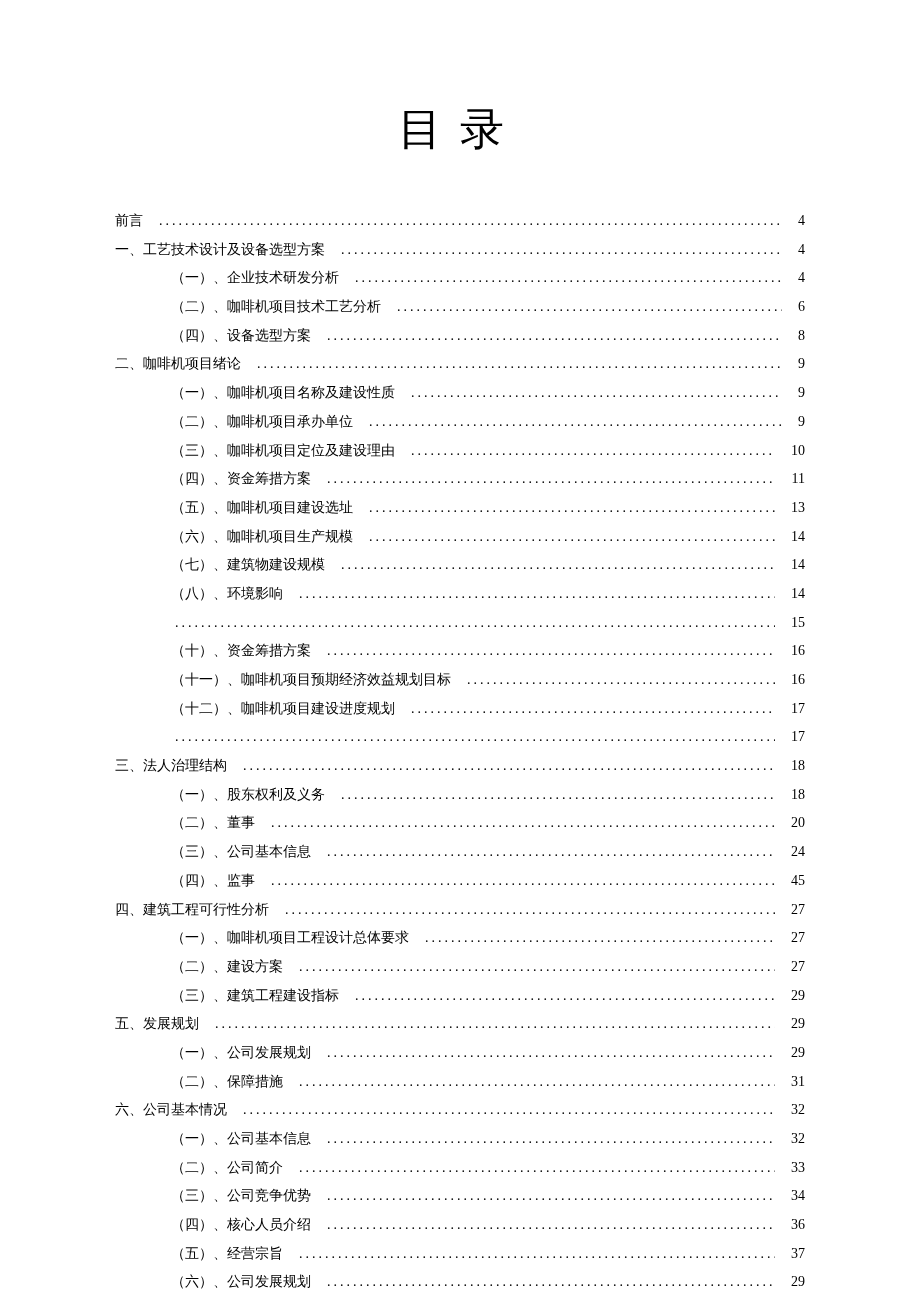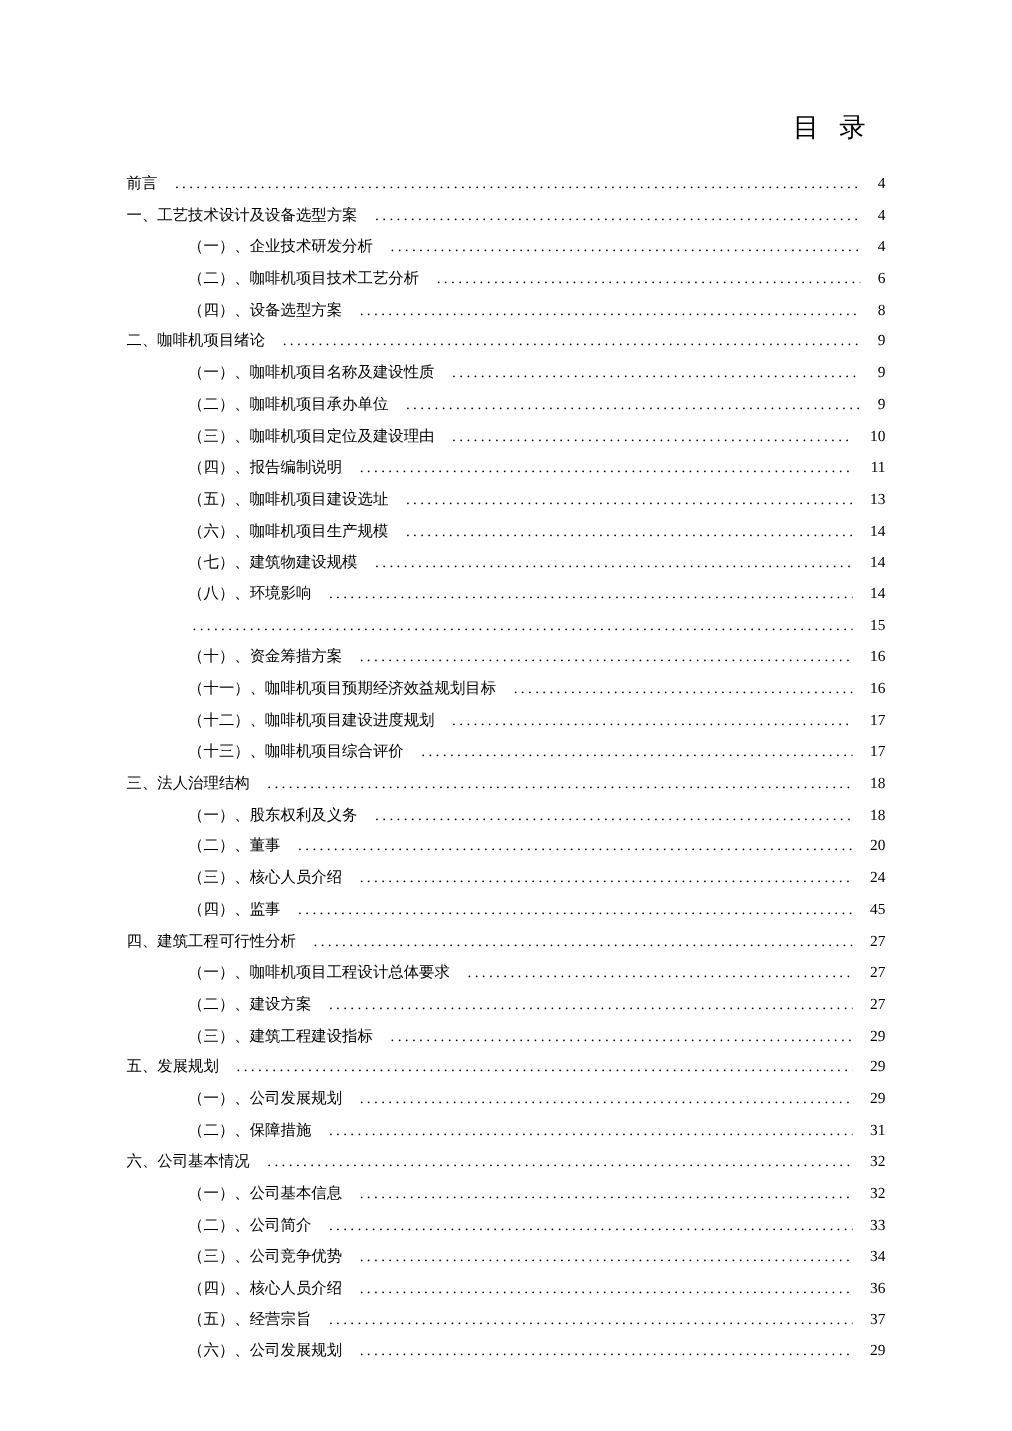--- a/index.html
+++ b/index.html
@@ -9,24 +9,24 @@
     }
     body {
       font-family: "SimSun", "宋体", serif;
       background: #ffffff;
       width: 920px;
       margin: 0 auto;
       padding: 100px 115px 80px 115px;
       color: #000000;
     }
     .title {
-      text-align: right;
-      font-size: 24px;
+      text-align: center;
+      font-size: 44px;
       letter-spacing: 18px;
-      margin-bottom: 22px;
+      margin-bottom: 48px;
       font-weight: normal;
     }
     .toc-entry {
       display: flex;
       align-items: baseline;
       font-size: 14px;
       line-height: 2.05;
       white-space: nowrap;
       gap: 12px;
     }
@@ -98,21 +98,21 @@
       <span class="toc-label">（二）、咖啡机项目承办单位</span>
       <span class="toc-dots"></span>
       <span class="toc-page">9</span>
     </div>
     <div class="toc-entry level-1">
       <span class="toc-label">（三）、咖啡机项目定位及建设理由</span>
       <span class="toc-dots"></span>
       <span class="toc-page">10</span>
     </div>
     <div class="toc-entry level-1">
-      <span class="toc-label">（四）、报告编制说明</span>
+      <span class="toc-label">（四）、资金筹措方案</span>
       <span class="toc-dots"></span>
       <span class="toc-page">11</span>
     </div>
     <div class="toc-entry level-1">
       <span class="toc-label">（五）、咖啡机项目建设选址</span>
       <span class="toc-dots"></span>
       <span class="toc-page">13</span>
     </div>
     <div class="toc-entry level-1">
       <span class="toc-label">（六）、咖啡机项目生产规模</span>
@@ -142,41 +142,40 @@
       <span class="toc-label">（十一）、咖啡机项目预期经济效益规划目标</span>
       <span class="toc-dots"></span>
       <span class="toc-page">16</span>
     </div>
     <div class="toc-entry level-1">
       <span class="toc-label">（十二）、咖啡机项目建设进度规划</span>
       <span class="toc-dots"></span>
       <span class="toc-page">17</span>
     </div>
     <div class="toc-entry level-1">
-      <span class="toc-label">（十三）、咖啡机项目综合评价</span>
       <span class="toc-dots"></span>
       <span class="toc-page">17</span>
     </div>
     <div class="toc-entry level-0">
       <span class="toc-label">三、法人治理结构</span>
       <span class="toc-dots"></span>
       <span class="toc-page">18</span>
     </div>
     <div class="toc-entry level-1">
       <span class="toc-label">（一）、股东权利及义务</span>
       <span class="toc-dots"></span>
       <span class="toc-page">18</span>
     </div>
     <div class="toc-entry level-1">
       <span class="toc-label">（二）、董事</span>
       <span class="toc-dots"></span>
       <span class="toc-page">20</span>
     </div>
     <div class="toc-entry level-1">
-      <span class="toc-label">（三）、核心人员介绍</span>
+      <span class="toc-label">（三）、公司基本信息</span>
       <span class="toc-dots"></span>
       <span class="toc-page">24</span>
     </div>
     <div class="toc-entry level-1">
       <span class="toc-label">（四）、监事</span>
       <span class="toc-dots"></span>
       <span class="toc-page">45</span>
     </div>
     <div class="toc-entry level-0">
       <span class="toc-label">四、建筑工程可行性分析</span>

